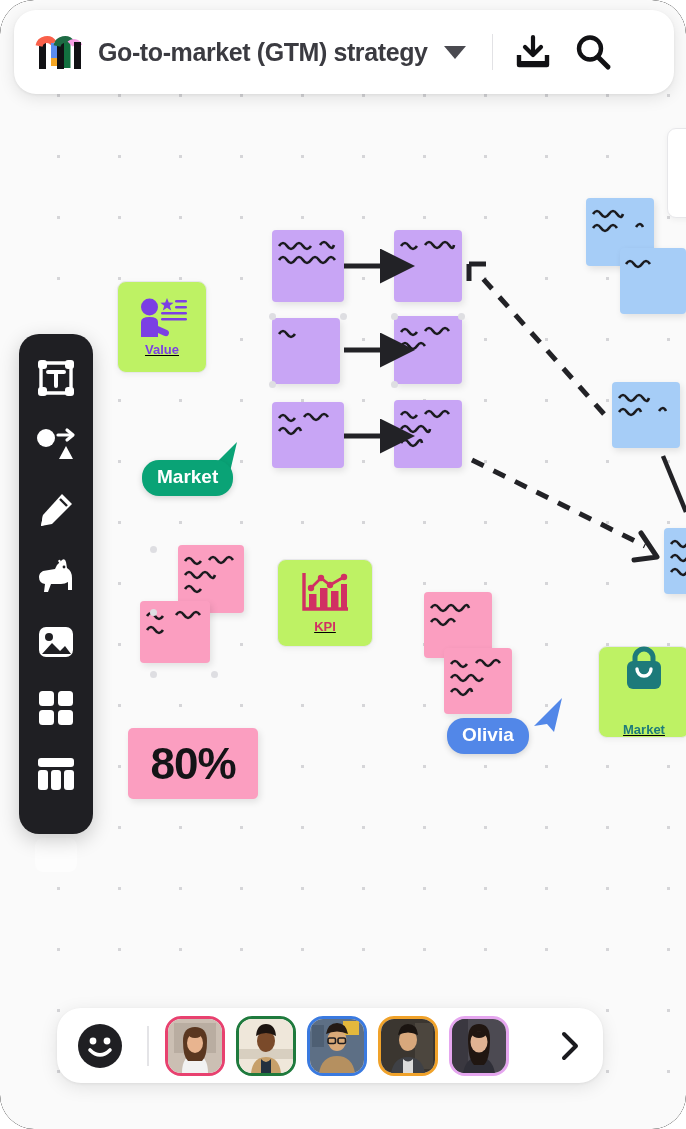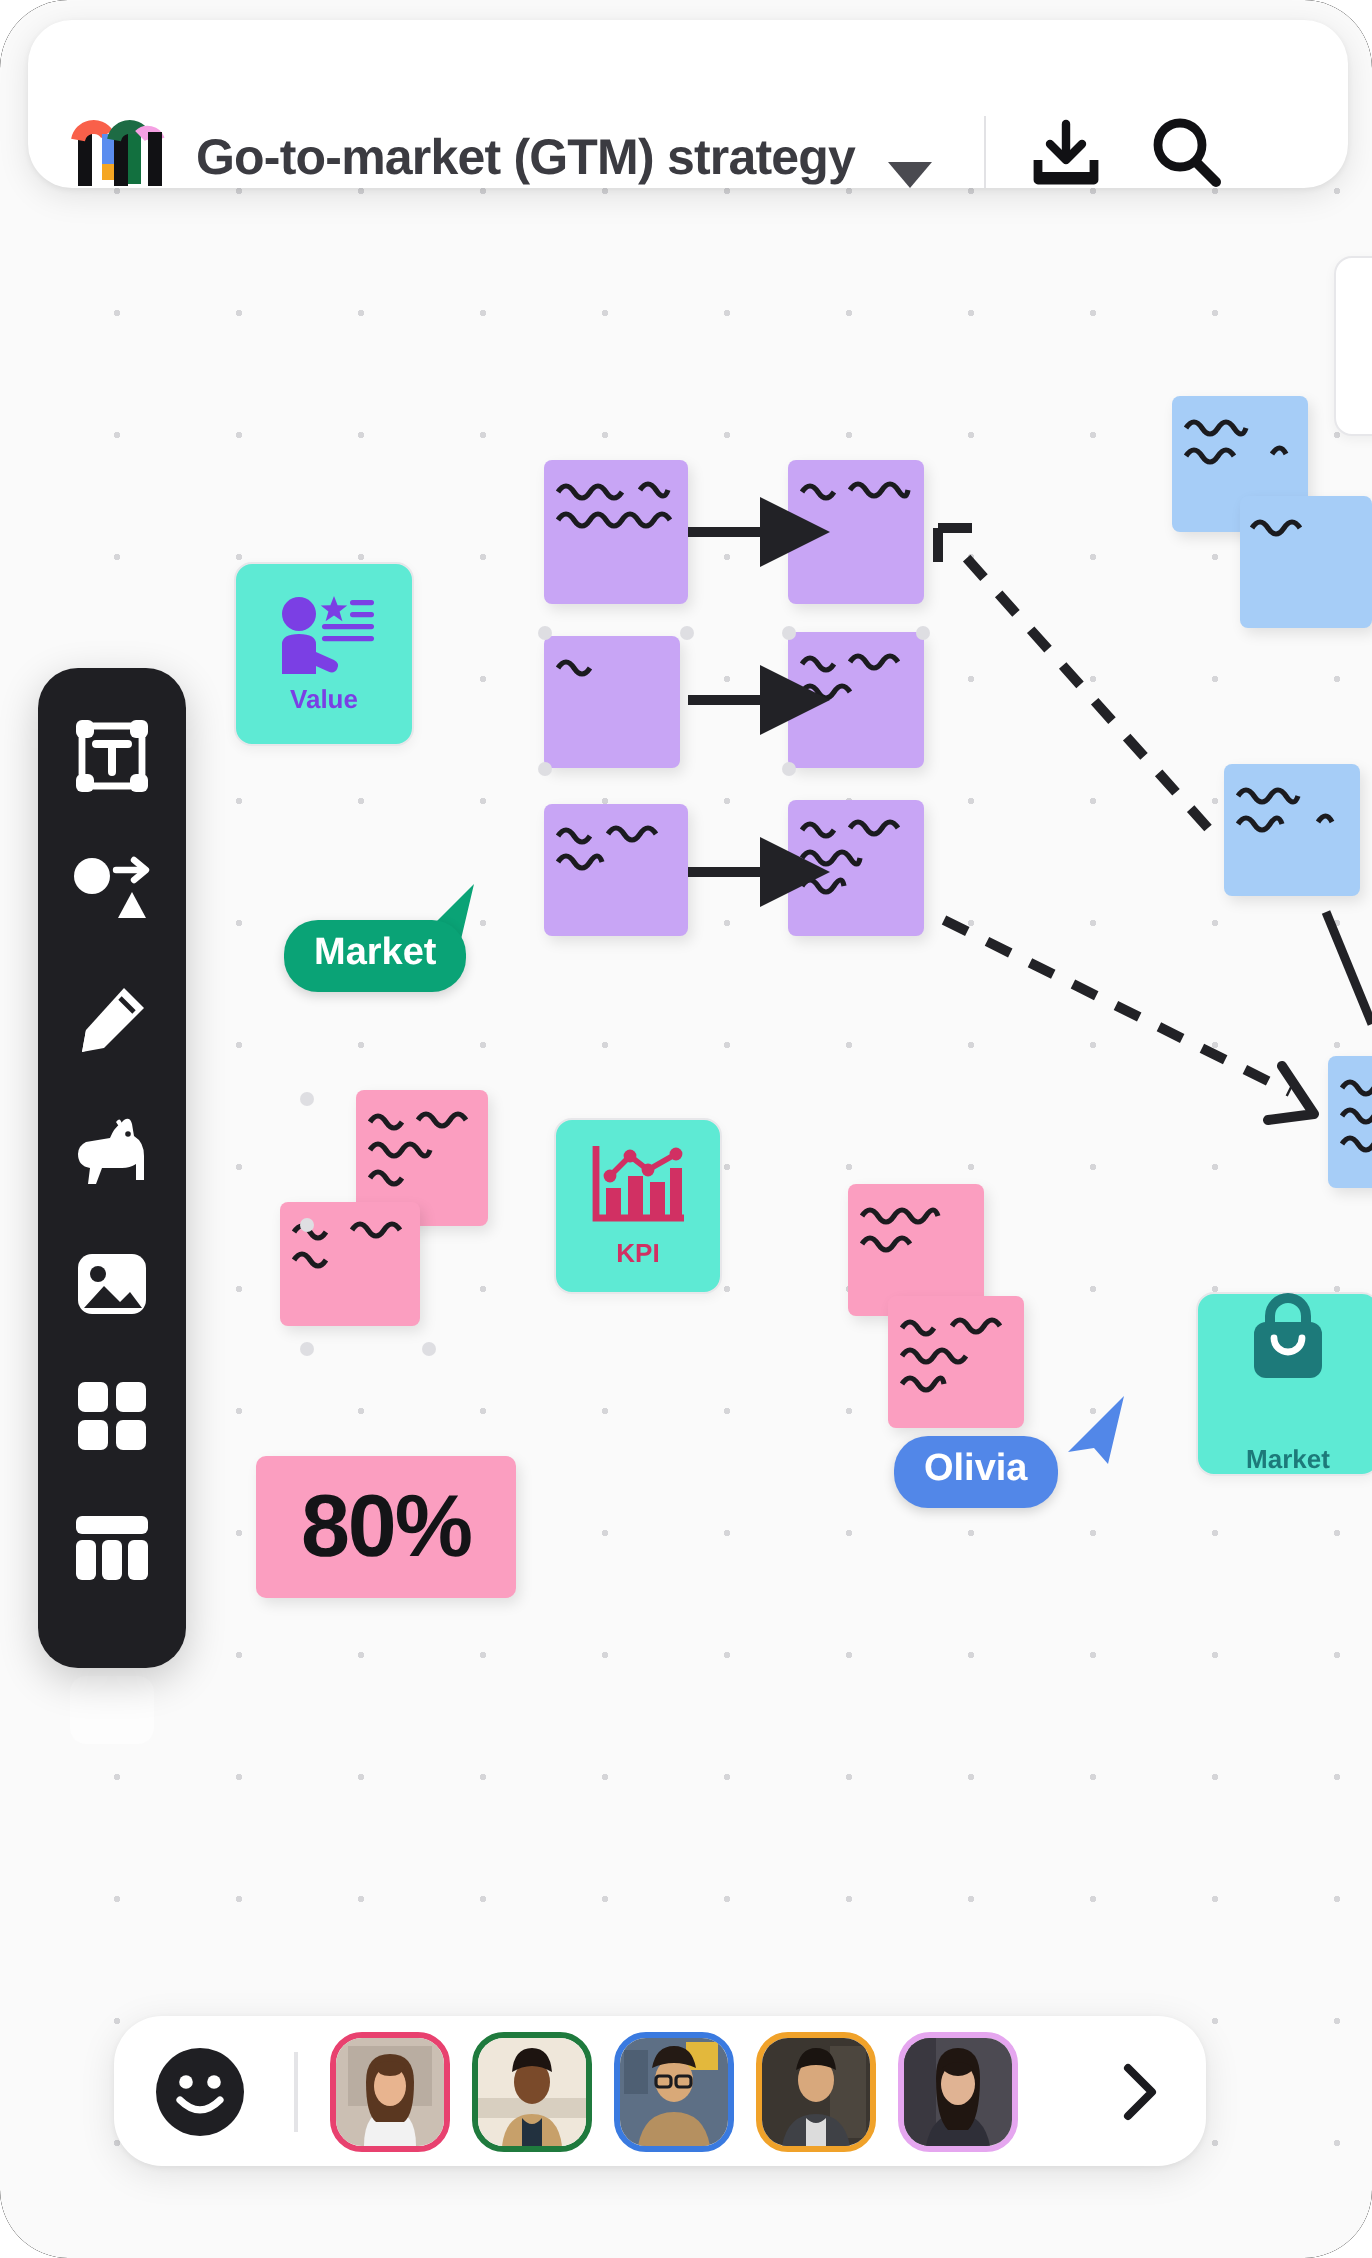--- a/index.html
+++ b/index.html
@@ -28,21 +28,21 @@
     border-radius: 34px;
   }
   
   #topbar {
     position: absolute;
     left: 14px; top: 10px;
     width: 660px; height: 84px;
     background: #ffffff;
     border-radius: 22px;
     display: flex;
-    align-items: flex-end;
+    align-items: center;
     padding: 0 24px 0 24px;
     box-shadow: 0 4px 16px rgba(0,0,0,0.10), 0 1px 3px rgba(0,0,0,0.06);
     z-index: 40;
   }
   #logo { width: 44px; height: 36px; flex: 0 0 auto; margin-right: 16px; }
   #board-title {
     font-size: 25px; font-weight: bold; color: #3b3b41;
     letter-spacing: -0.4px; white-space: nowrap;
   }
   .caret-down {
@@ -94,26 +94,27 @@
   .note.pink   { background: #fb9ec0; }
   .note.blue   { background: #a6cdf7; }
   
   .handle {
     position: absolute; width: 7px; height: 7px;
     background: #dedee2; border-radius: 50%;
   }
   
   .card {
     position: absolute;
-    background: #5eead4;
+    background: #bef264;
     border: 1px solid #e7e7ea;
     border-radius: 9px;
     display: flex; flex-direction: column;
     align-items: center; justify-content: center;
     box-shadow: 0 2px 6px rgba(0,0,0,0.05);
+    text-decoration: underline;
   }
   .card-label {
     font-size: 13px; font-weight: bold; margin-top: 5px;
   }
   
   #badge80 {
     position: absolute; left: 128px; top: 728px;
     width: 130px; height: 71px;
     background: #fb9ec0; border-radius: 5px;
     display: flex; align-items: center; justify-content: center;
@@ -326,21 +327,21 @@
       <path d="M4,40 L4,25 q0-5 8.5-5 q8.5,0 8.5,5 l0,4 l9,4 q3,1.6 1.6,4.4 q-1.5,2.8-4.5,1.4 L21,36 L21,40 Z" fill="#7b3fe4"></path>
       <path d="M30,1 L31.8,5.6 L36.6,5.8 L32.8,8.8 L34.2,13.6 L30,10.8 L25.8,13.6 L27.2,8.8 L23.4,5.8 L28.2,5.6 Z" fill="#7b3fe4"></path>
       <rect x="38" y="3" width="12" height="2.6" rx="1.3" fill="#7b3fe4"></rect>
       <rect x="38" y="9" width="12" height="2.6" rx="1.3" fill="#7b3fe4"></rect>
       <rect x="24" y="15" width="26" height="2.6" rx="1.3" fill="#7b3fe4"></rect>
       <rect x="24" y="21" width="26" height="2.6" rx="1.3" fill="#7b3fe4"></rect>
     </svg>
     <div class="card-label" style="color:#7b3fe4;">Value</div>
   </div>
 
-  <div class="card" style="left:277px;top:559px;width:84px;height:88px;text-align:center;">
+  <div class="card" style="left:277px;top:559px;width:96px;height:88px;text-align:center;">
     <svg width="48" height="42" viewBox="0 0 48 42">
       <path d="M3,1 L3,37 L47,37" stroke="#d13063" stroke-width="3.4" fill="none"></path>
       <rect x="8" y="22" width="7.5" height="14" fill="#d13063"></rect>
       <rect x="19" y="16" width="7.5" height="20" fill="#d13063"></rect>
       <rect x="30" y="19" width="7.5" height="17" fill="#d13063"></rect>
       <rect x="40" y="12" width="6" height="24" fill="#d13063"></rect>
       <polyline points="10,16 20,6 29,13 43,5" stroke="#d13063" stroke-width="2.8" fill="none"></polyline>
       <circle cx="10" cy="16" r="3.2" fill="#d13063"></circle>
       <circle cx="20" cy="6" r="3.2" fill="#d13063"></circle>
       <circle cx="29" cy="13" r="3.2" fill="#d13063"></circle>

